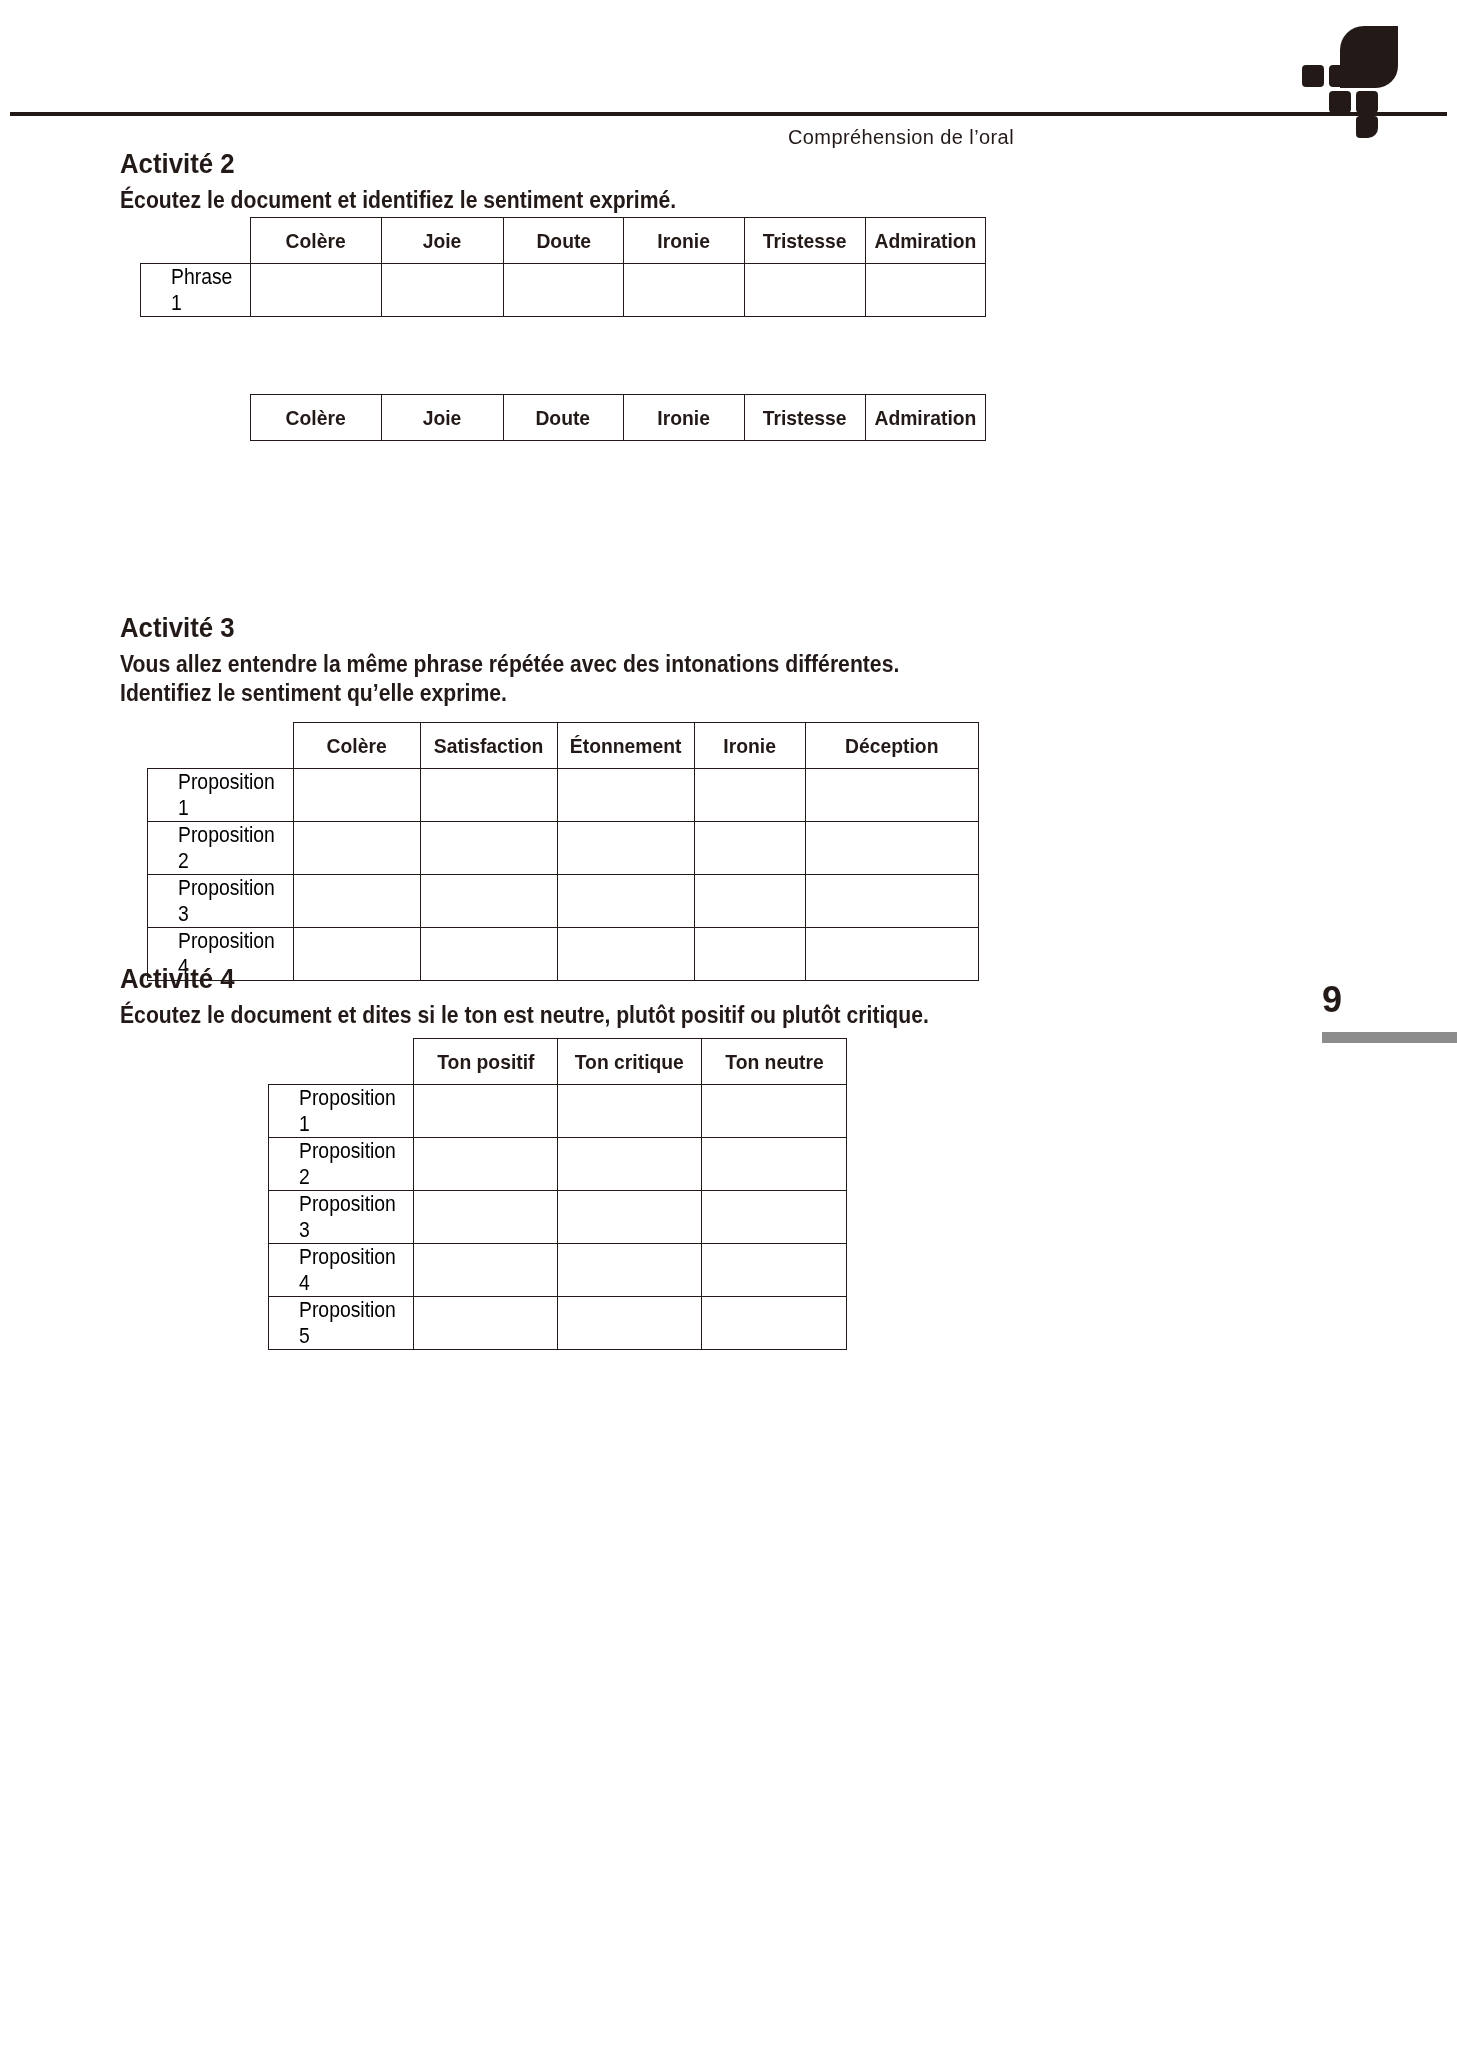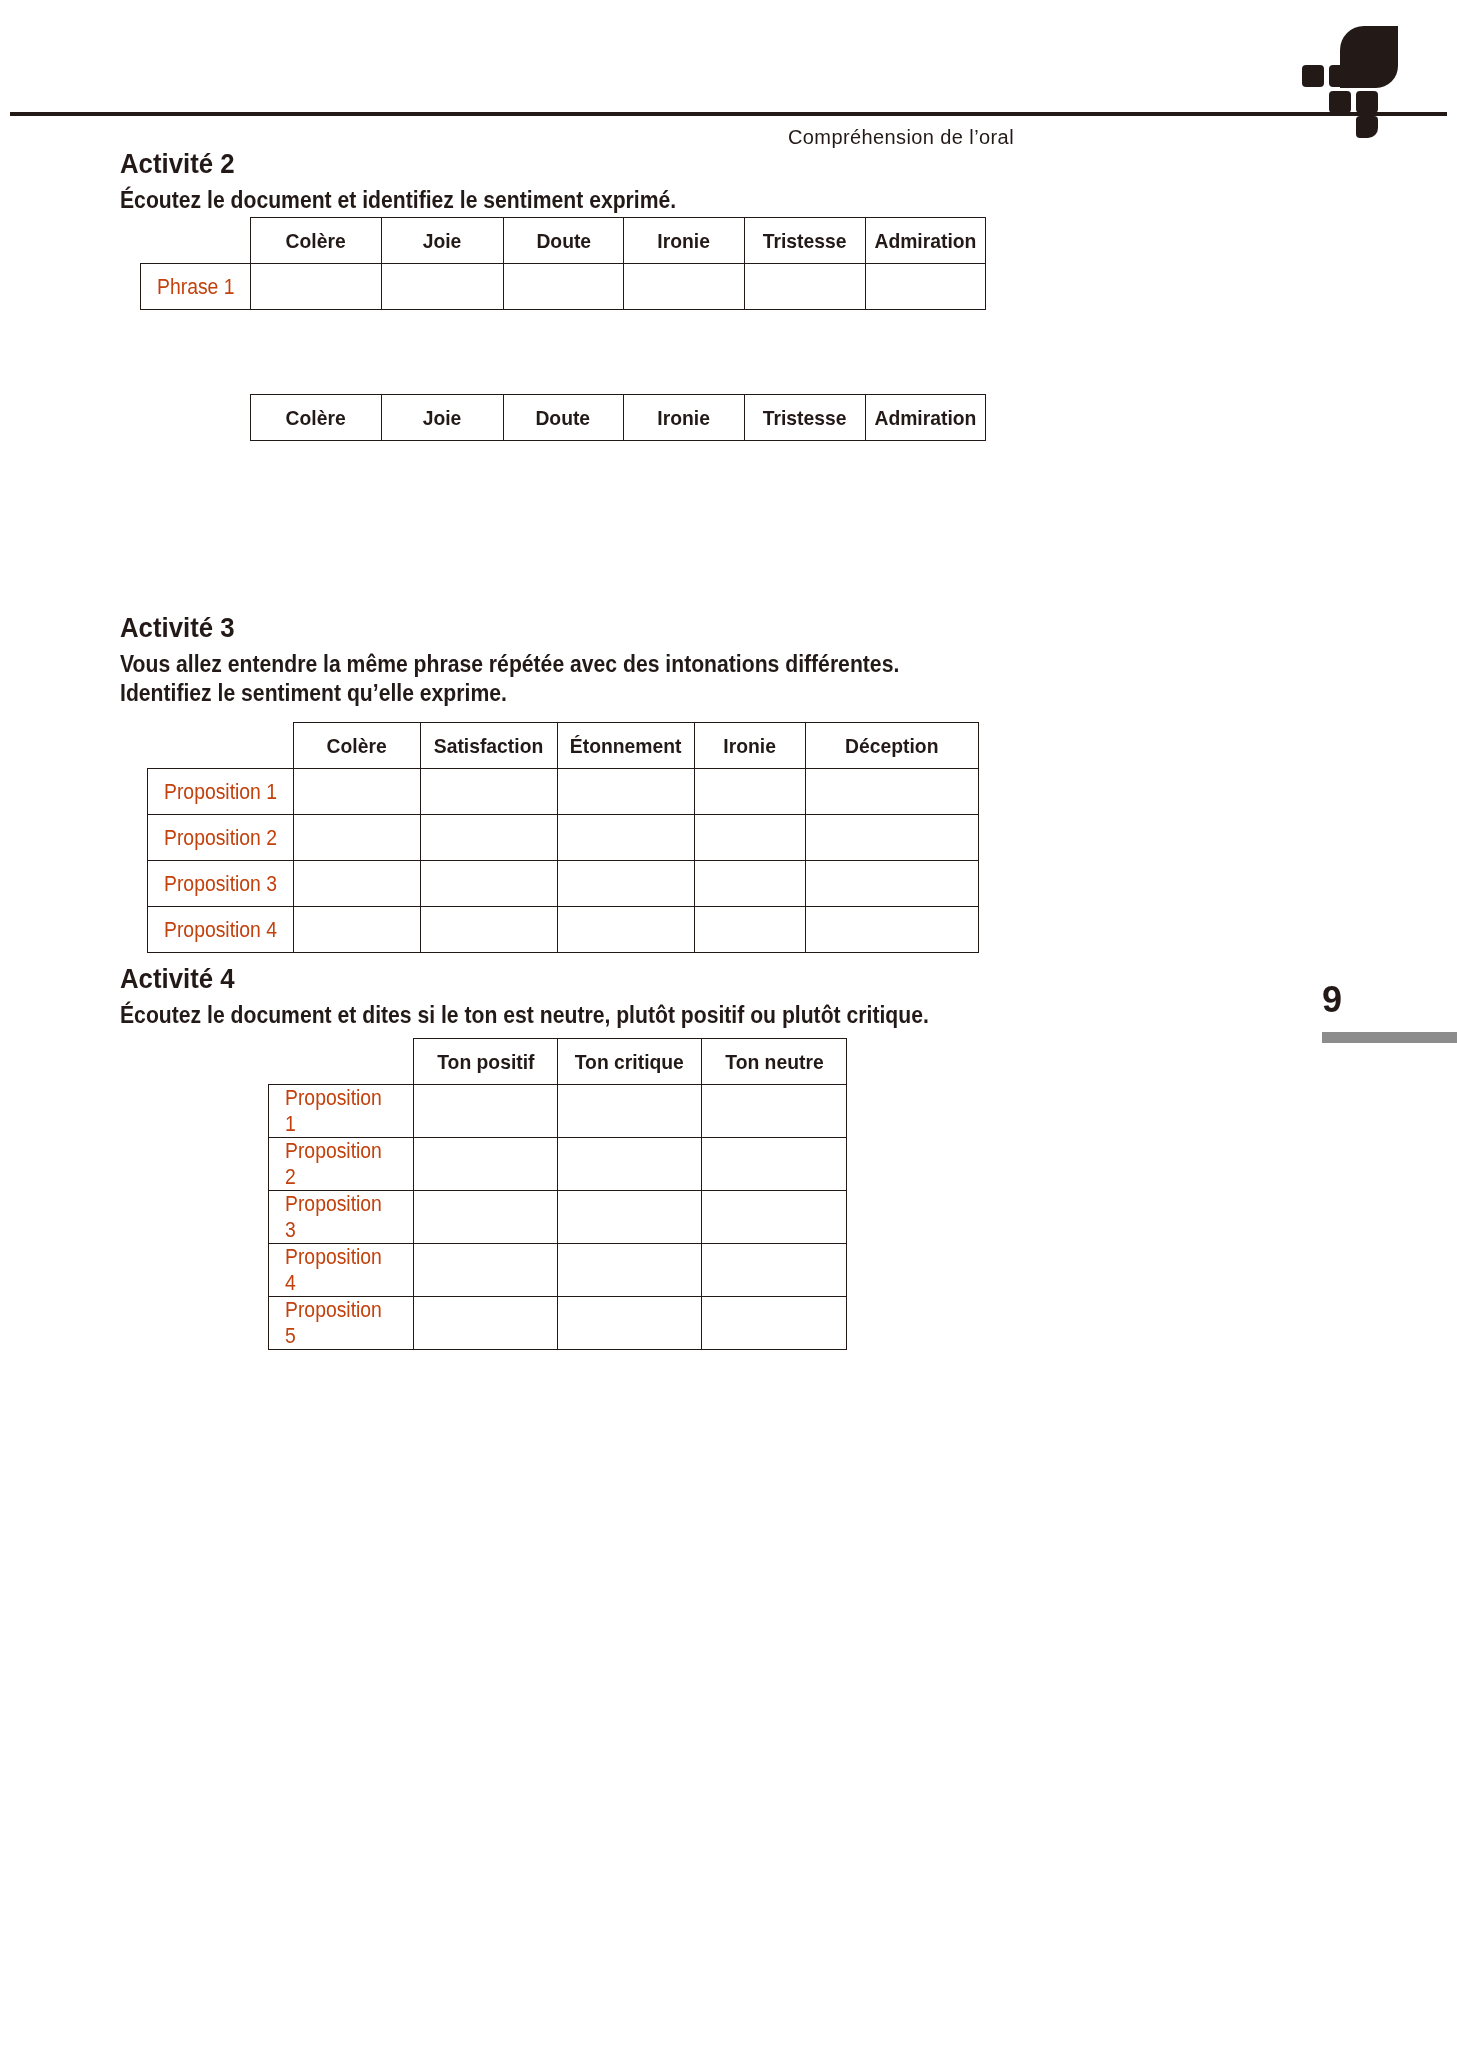--- a/index.html
+++ b/index.html
@@ -139,22 +139,22 @@
     margin-left: 48px;
   }
   table.grid th span, table.grid td.rowlabel span {
     display: inline-block;
     transform: scaleX(0.92);
   }
   table.grid td.rowlabel {
     font-size: 22px;
     font-weight: normal;
     text-align: left;
-    padding-left: 16px;
-    color: #c2410c;
+    padding-left: 30px;
+    color: #000000;
     font-family: "Liberation Sans", sans-serif;
   }
   table.grid td.rowlabel span {
     transform: scaleX(0.88);
     transform-origin: left center;
   }
   
   table.grid th.corner {
     border: none;
   }

